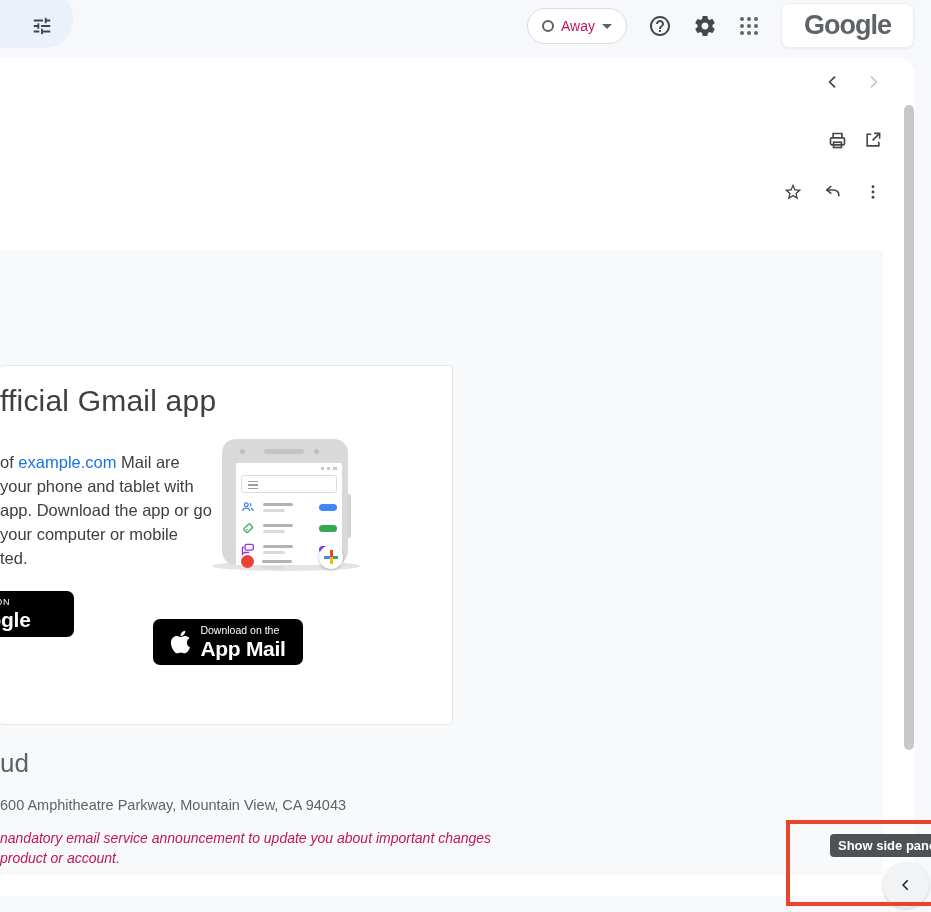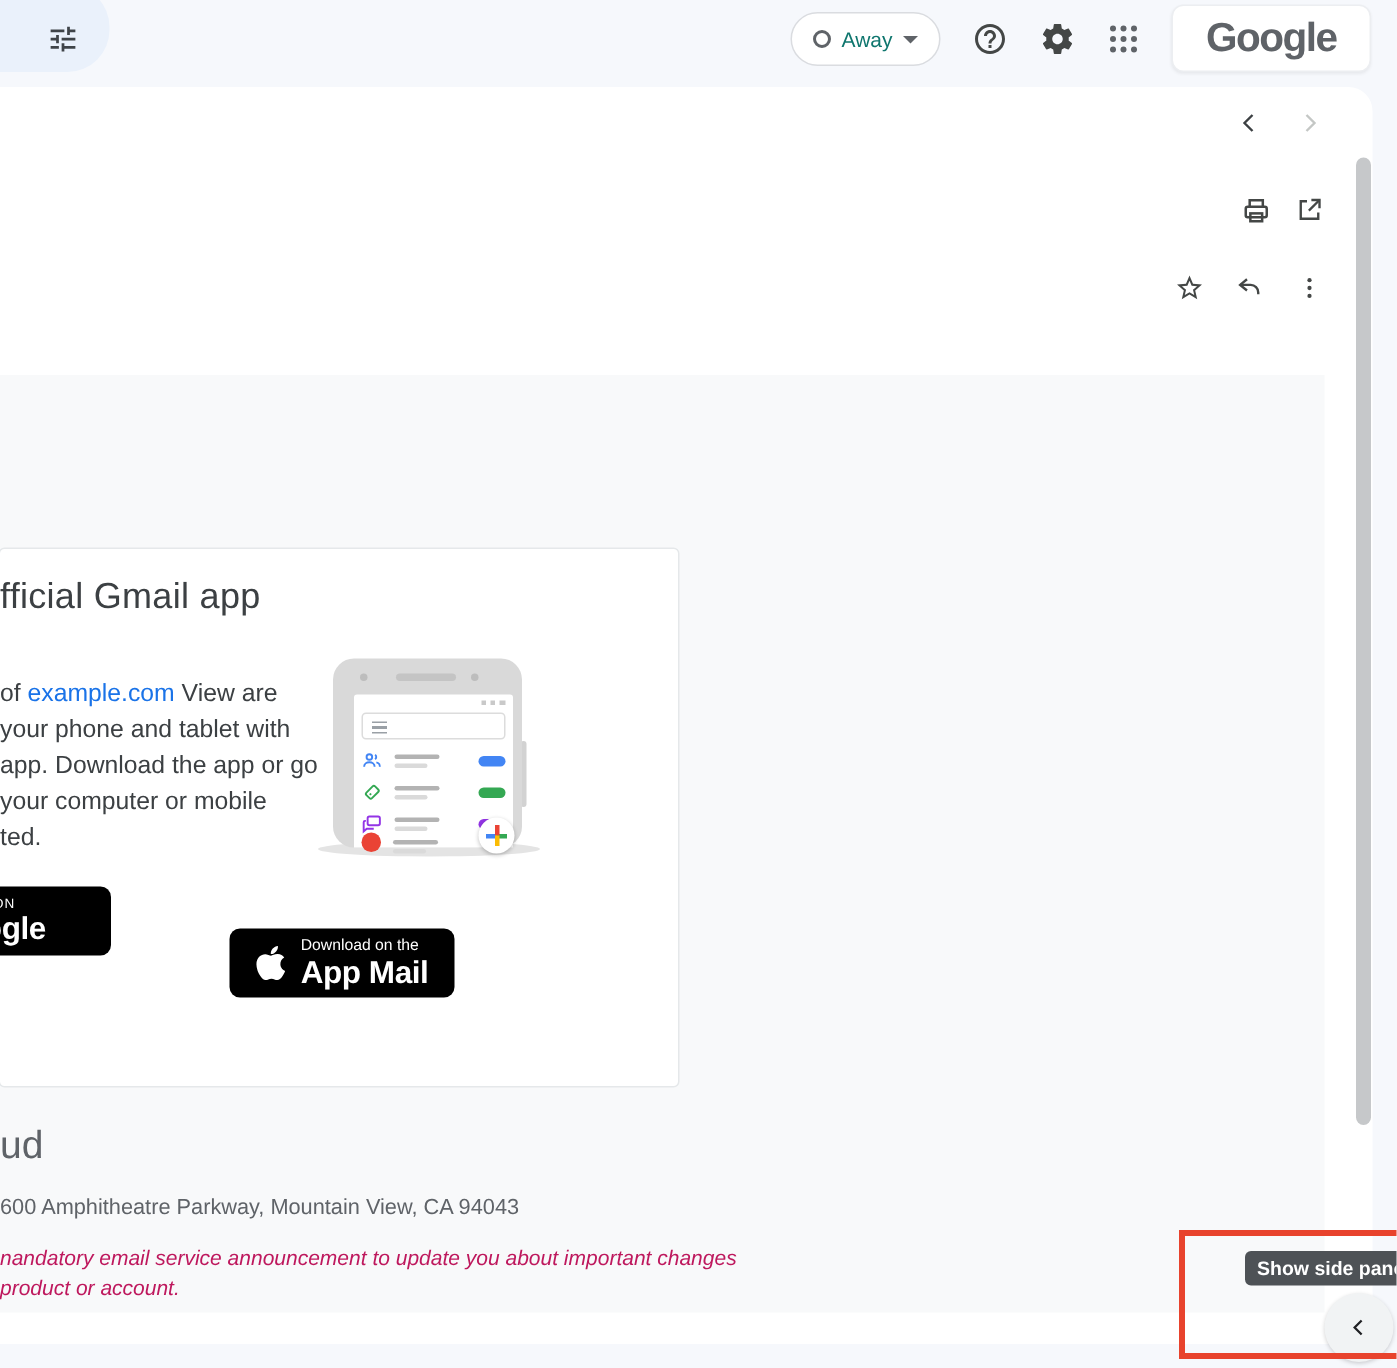--- a/index.html
+++ b/index.html
@@ -14,21 +14,21 @@
 
   
   .search-remnant { left:-40px; top:-10px; width:113px; height:58px;
     background:#eaf1fb; border-radius:28px; }
   .tune-btn { left:28px; top:13px; width:28px; height:26px; display:flex;
     align-items:center; justify-content:center; cursor:pointer; }
   .pill { left:527px; top:8px; width:100px; height:36px; background:#fff;
     border:1px solid #dadce0; border-radius:18px; display:flex; align-items:center;
     justify-content:center; gap:7px; cursor:pointer; }
   .pill-ring { width:12px; height:12px; border:2px solid #5f6368; border-radius:50%; }
-  .pill-label { font-size:14px; color:#0f766e; }
+  .pill-label { font-size:14px; color:#be185d; }
   .pill-caret { width:0; height:0; border-left:5px solid transparent;
     border-right:5px solid transparent; border-top:5px solid #5f6368; }
   .top-iconbtn { width:30px; height:30px; top:11px; display:flex; align-items:center;
     justify-content:center; border-radius:50%; cursor:pointer; }
   .google-card { left:781px; top:3px; width:133px; height:45px; background:#fff;
     border:1px solid #eceef1; border-radius:8px; box-shadow:0 1px 2px rgba(60,64,67,.08);
     display:flex; align-items:center; justify-content:center; }
   .google-logo { font-size:27px; font-weight:bold; color:#5f6368; letter-spacing:-1px; }
 
   
@@ -37,21 +37,21 @@
   .iconbtn { width:32px; height:32px; display:flex; align-items:center;
     justify-content:center; border-radius:50%; cursor:pointer; position:absolute; }
   svg.ic { display:block; }
   .scroll-thumb { left:904px; top:47px; width:10px; height:645px;
     background:#c6c8ca; border-radius:5px; }
 
   
   .email-body { left:0; top:192px; width:883px; height:625px; background:#f8f9fa; }
   .promo-card { left:-1px; top:115px; width:454px; height:360px; background:#fff;
     border:1px solid #e5e8ea; border-radius:4px; }
-  .promo-heading { left:0; top:18px; font-size:24px; font-weight:500; color:#3c4043;
+  .promo-heading { left:0; top:18px; font-size:30px; font-weight:500; color:#3c4043;
     letter-spacing:.2px; }
   .promo-para { left:0; top:84px; font-size:16.5px; line-height:24px; color:#3c4043; }
   .promo-para a { color:#1a73e8; cursor:pointer; }
 
   
   .phone { left:218px; top:73px; width:140px; height:136px; }
   .phone-shadow { left:-6px; top:122px; width:148px; height:10px; border-radius:50%;
     background:#e4e4e4; }
   .phone-body { left:4px; top:0; width:126px; height:126px; background:#d9d9d9;
     border-radius:14px; }
@@ -223,21 +223,21 @@
   </div>
 
   <div class="abs scroll-thumb"></div>
 
   <div class="abs email-body">
 
     <div class="abs promo-card">
       <div class="abs promo-heading">fficial Gmail app</div>
 
       <div class="abs promo-para">
-        <div><span>of </span><a>example.com</a><span> View are</span></div>
+        <div><span>of </span><a>example.com</a><span> Mail are</span></div>
         <div>your phone and tablet with</div>
         <div>app. Download the app or go</div>
         <div>your computer or mobile</div>
         <div>ted.</div>
       </div>
 
       <div class="abs phone">
         <div class="abs phone-shadow"></div>
         <div class="abs phone-nub"></div>
         <div class="abs phone-body">

